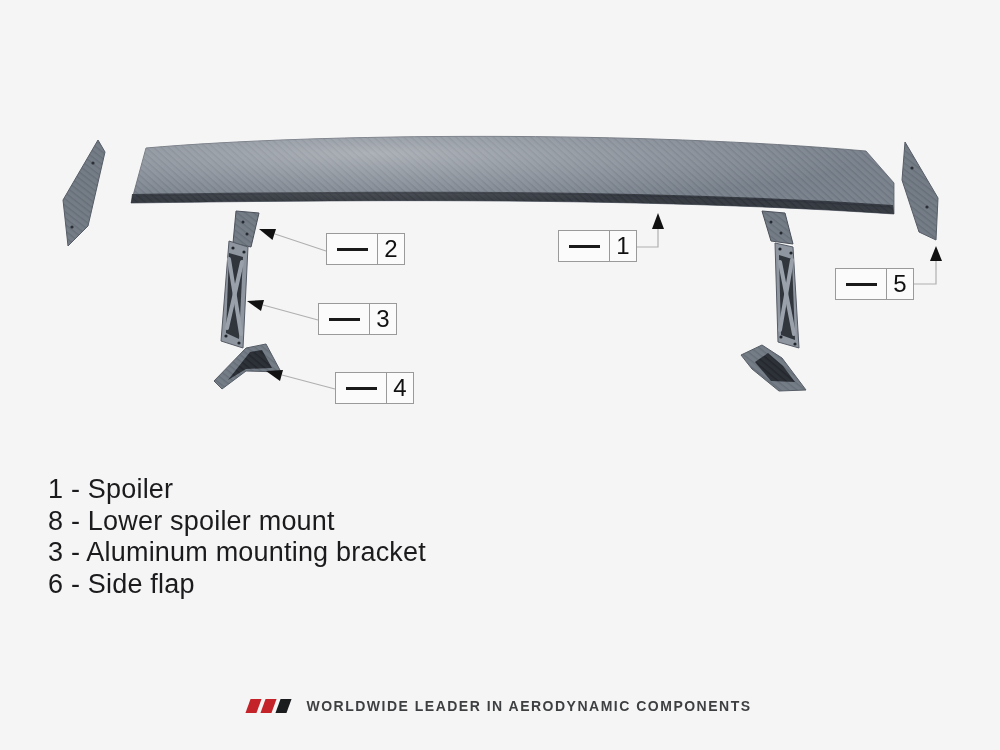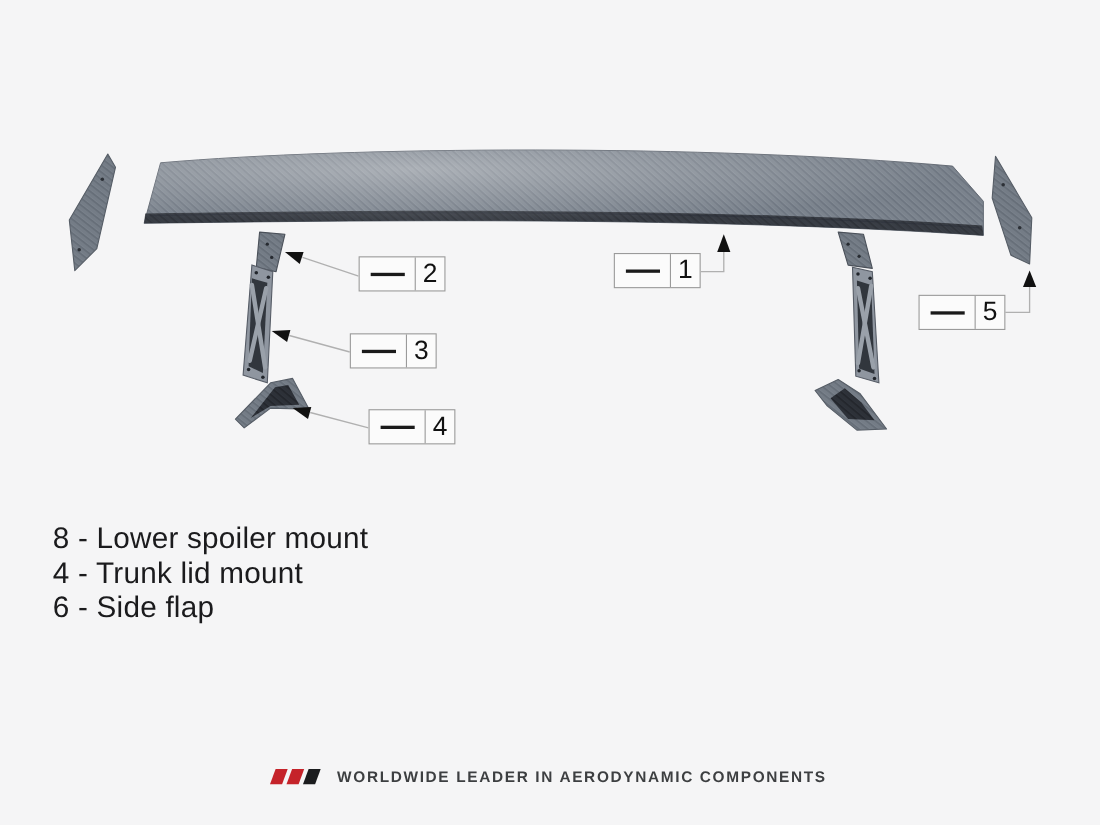--- a/index.html
+++ b/index.html
@@ -193,22 +193,23 @@
     <span class="num-cell">4</span>
   </div>
   <div class="callout" style="left:835px;top:268px">
     <span class="dash-cell">
         <span class="dash"></span>
       </span>
     <span class="num-cell">5</span>
   </div>
 
   <div class="legend">
+    <div class="legend-line">1 - Spoiler</div>
     <div class="legend-line">8 - Lower spoiler mount</div>
-    <div class="legend-line">4 - Trunk lid mount</div>
+    <div class="legend-line">3 - Aluminum mounting bracket</div>
     <div class="legend-line">6 - Side flap</div>
   </div>
 
   <div class="footer">
     <span class="stripes">
       <span class="stripe red"></span>
       <span class="stripe red"></span>
       <span class="stripe black"></span>
     </span>
     <span class="tagline">WORLDWIDE LEADER IN AERODYNAMIC COMPONENTS</span>

